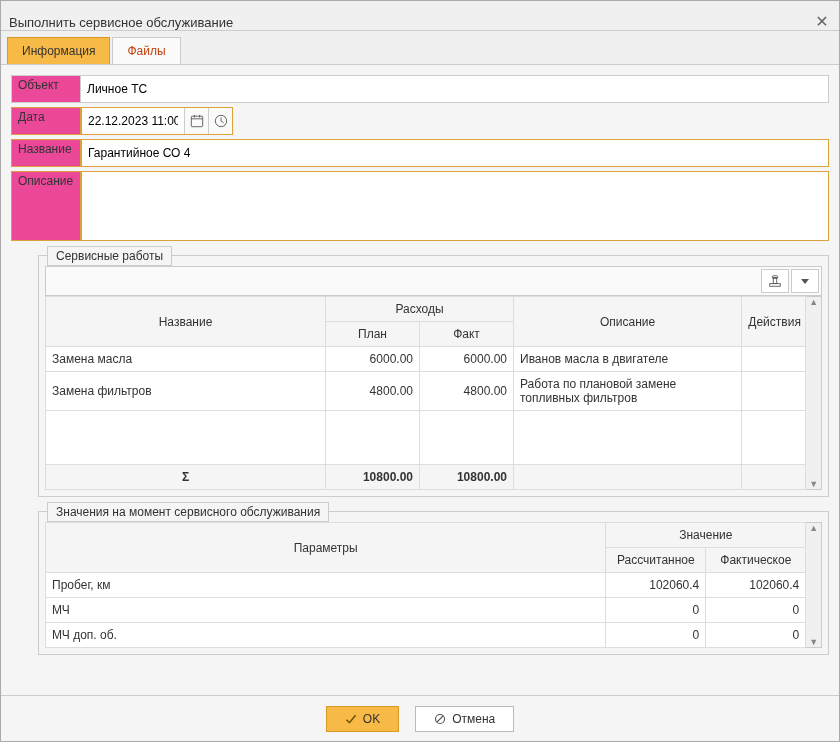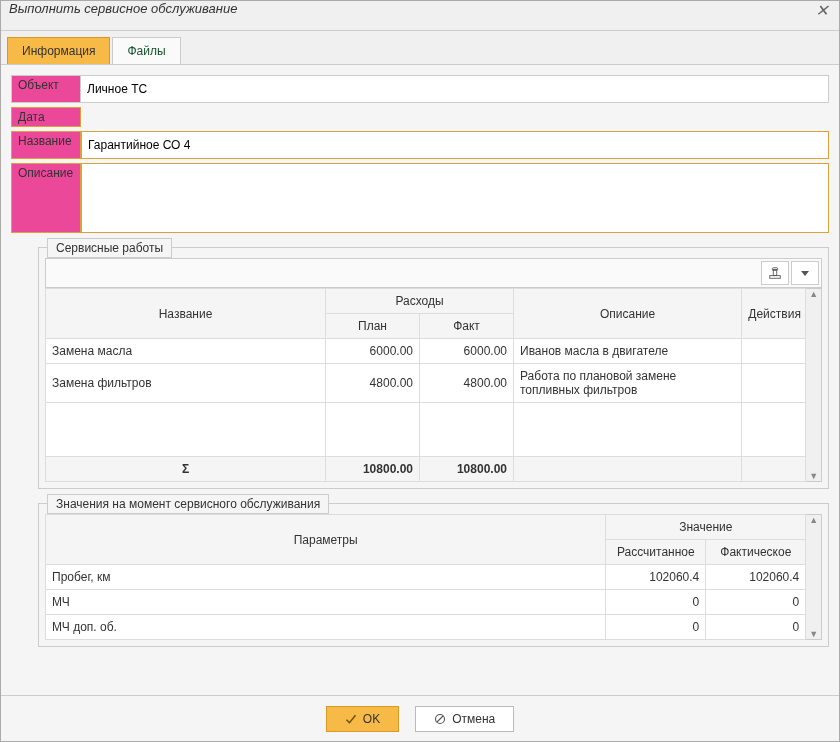--- a/index.html
+++ b/index.html
@@ -18,24 +18,23 @@
     height: 742px;
     display: flex;
     flex-direction: column;
     background: #f5f5f5;
   }
   .titlebar {
     background: #f0f0f0;
     border-bottom: 1px solid #ccc;
     height: 30px;
     display: flex;
-    align-items: flex-start;
+    align-items: flex-end;
     padding: 0 8px;
     font-size: 13px;
-    font-style: italic;
   }
   .title-text { flex: 1; }
   .close-btn {
     width: 18px; height: 18px;
     display: flex; align-items: center; justify-content: center;
     cursor: pointer; font-size: 16px; color: #666;
   }
   .tabs {
     display: flex;
     background: #f0f0f0;
@@ -43,21 +42,21 @@
     padding: 6px 6px 0 6px;
   }
   .tab {
     padding: 6px 14px;
     border: 1px solid #ccc;
     border-bottom: none;
     background: #fafafa;
     margin-right: 2px;
     cursor: pointer;
     font-size: 12px;
-    color: #14532d;
+    color: #c2410c;
   }
   .tab.active {
     background: #f8ba47;
     color: #333;
     border-color: #d89a27;
   }
   .content {
     flex: 1;
     padding: 10px;
     overflow: auto;
@@ -268,20 +267,38 @@
 
     <div class="form-row">
       <div class="label-cell">Объект</div>
       <div class="input-cell">
         <input class="text-input" value="Личное ТС" style="">
       </div>
     </div>
 
     <div class="form-row highlight date-row">
       <div class="label-cell" style="border-color:#d9a33a">Дата</div>
+      <div class="input-cell" style="border-color:#d9a33a">
+        <input class="date-input" value="22.12.2023 11:00" style="">
+        <div class="icon-btn">
+          <svg class="icon-svg" viewBox="0 0 16 16">
+              <rect x="1.5" y="2.5" width="13" height="12" rx="1" fill="none" stroke="#555"></rect>
+              <line x1="1.5" y1="5.5" x2="14.5" y2="5.5" stroke="#555"></line>
+              <line x1="5" y1="1" x2="5" y2="4" stroke="#555"></line>
+              <line x1="11" y1="1" x2="11" y2="4" stroke="#555"></line>
+            </svg>
+        </div>
+        <div class="icon-btn">
+          <svg class="icon-svg" viewBox="0 0 16 16">
+              <circle cx="8" cy="8" r="6.5" fill="none" stroke="#555"></circle>
+              <line x1="8" y1="8" x2="8" y2="4" stroke="#555"></line>
+              <line x1="8" y1="8" x2="11" y2="10" stroke="#555"></line>
+            </svg>
+        </div>
+      </div>
     </div>
 
     <div class="form-row highlight">
       <div class="label-cell" style="border-color:#d9a33a">Название</div>
       <div class="input-cell" style="border-color:#d9a33a;border-left:1px solid #d9a33a">
         <input class="text-input" value="Гарантийное СО 4" style="">
       </div>
     </div>
 
     <div class="form-row highlight">

